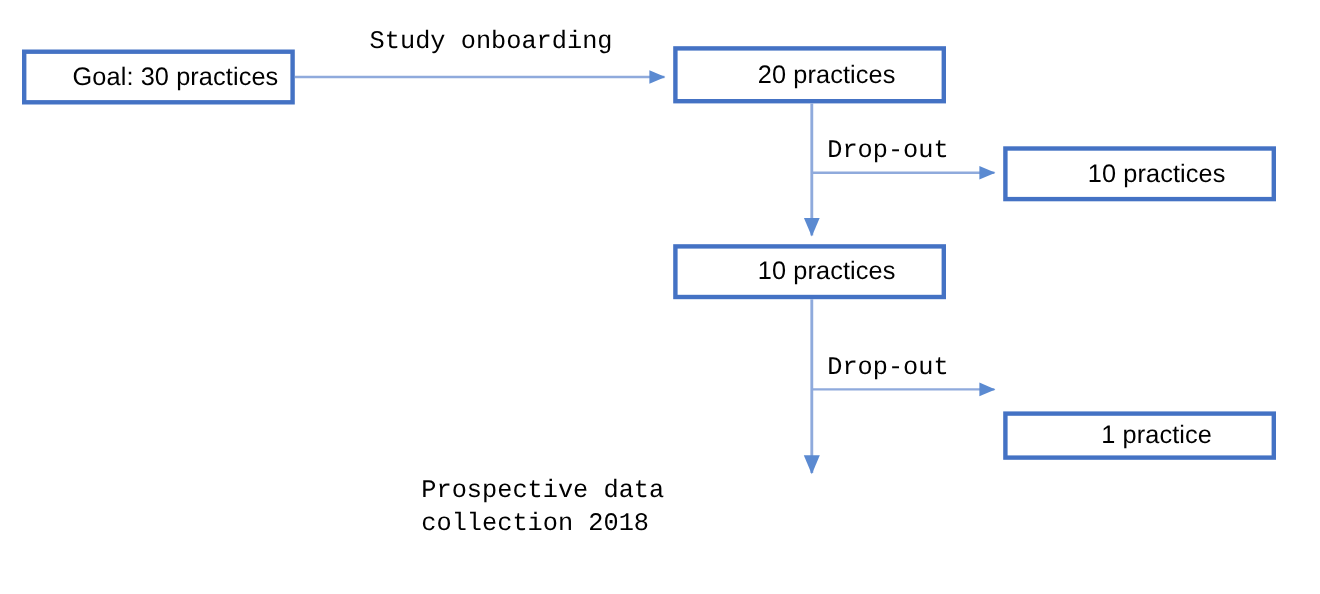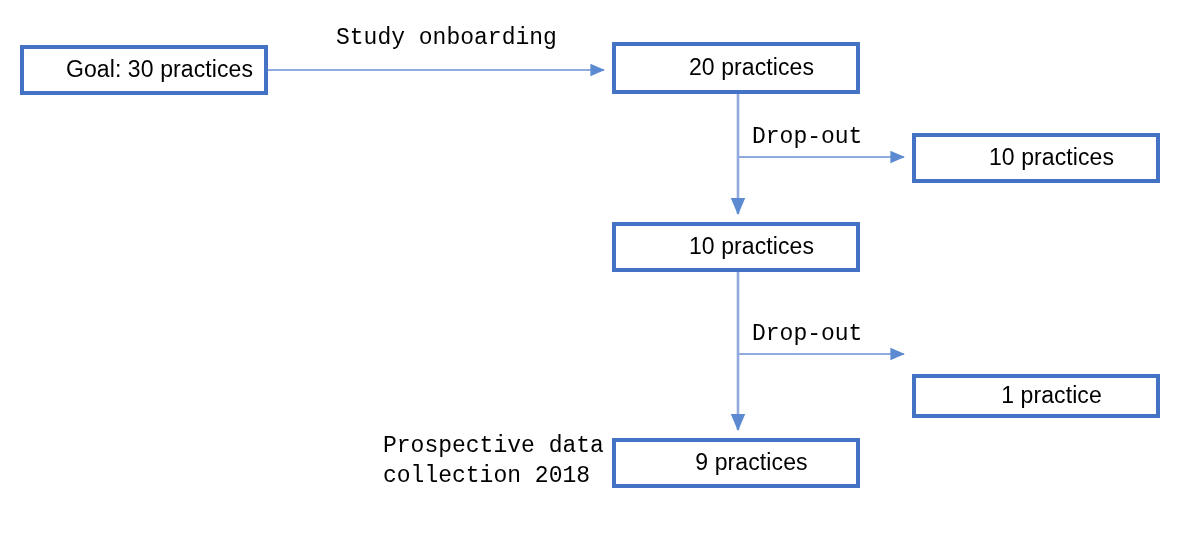--- a/index.html
+++ b/index.html
@@ -94,21 +94,20 @@
   <div class="node node-goal">Goal: 30 practices</div>
 
   <div class="node node-20">20 practices</div>
 
   <div class="node node-dropout-10">10 practices</div>
 
   <div class="node node-10">10 practices</div>
 
   <div class="node node-dropout-1">1 practice</div>
 
-  <div class="node node-9">9 practices</div>
 
   <div class="label label-study">Study onboarding</div>
 
   <div class="label label-dropout-1">Drop-out</div>
 
 
   <div class="label label-dropout-2">Drop-out</div>
 
   <div class="label label-pros">Prospective data
 collection 2018</div>

